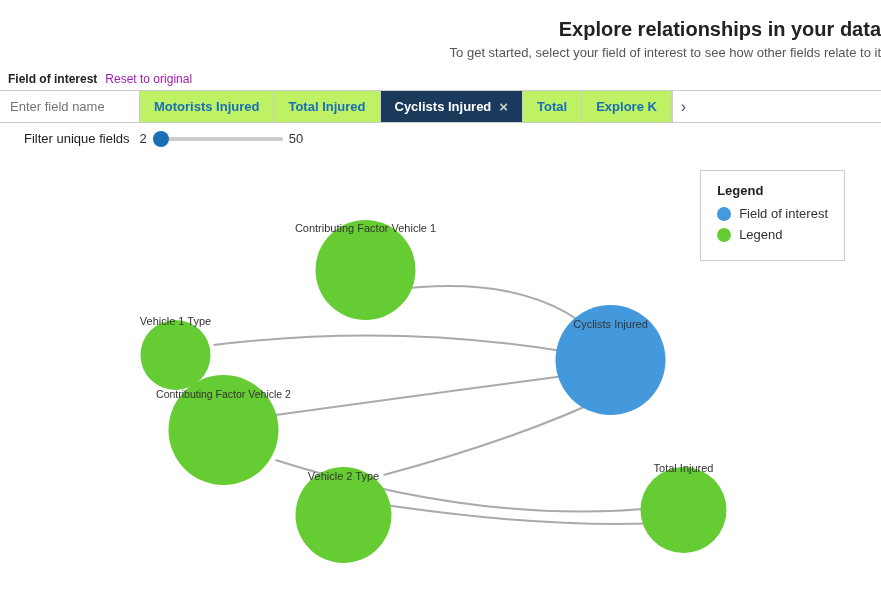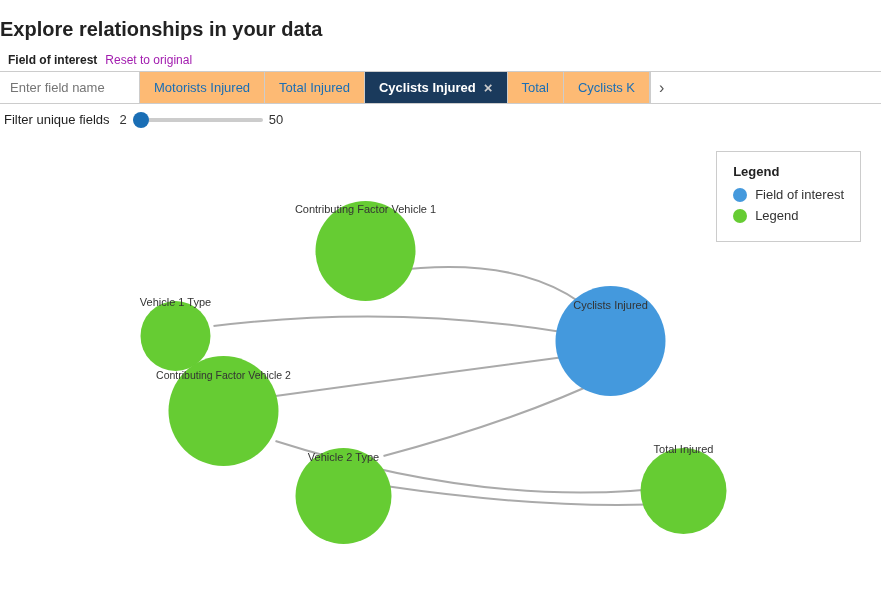--- a/index.html
+++ b/index.html
@@ -1,55 +1,56 @@
 <!DOCTYPE html>
 <html><head>
   <meta charset="utf-8">
   <style>
     * { box-sizing: border-box; margin: 0; padding: 0; }
     body { font-family: Arial, sans-serif; background: #fff; color: #333; width: 881px; min-height: 602px; overflow: hidden; }
 
-    .header { text-align: left; padding: 18px 0 6px; }
+    .header { text-align: right; padding: 18px 0 6px; }
     .header h1 { font-size: 20px; font-weight: bold; color: #222; }
     .header p { font-size: 13px; color: #555; margin-top: 4px; }
 
     .field-interest-bar { display: flex; align-items: center; padding: 6px 8px 4px; gap: 8px; }
     .reset-link { font-size: 12px; color: #a21caf; cursor: pointer; text-decoration: none; }
 
     .tabs-row { display: flex; align-items: stretch; border-top: 1px solid #ccc; border-bottom: 1px solid #ccc; overflow: hidden; }
     .tab-input { border: none; border-right: 1px solid #ccc; padding: 6px 10px; font-size: 13px; color: #999; outline: none; width: 140px; flex-shrink: 0; }
-    .tab { display: flex; align-items: center; padding: 8px 14px; border-right: 1px solid #ccc; font-size: 13px; cursor: pointer; white-space: nowrap; background: #fdba74; color: #1a6eb5; font-weight: 400; }
+    .tab { display: flex; align-items: center; padding: 8px 14px; border-right: 1px solid #ccc; font-size: 13px; cursor: pointer; white-space: nowrap; background: #bef264; color: #1a6eb5; font-weight: 700; }
     .tab.active { background: #1a3a5c; color: #fff; font-weight: bold; }
     .tab-close { margin-left: 8px; font-size: 15px; line-height: 1; cursor: pointer; color: #aaa; }
     .tab.active .tab-close { color: #ccc; }
     .tab-scroll-btn { display: flex; align-items: center; justify-content: center; padding: 0 8px; border-left: 1px solid #ccc; cursor: pointer; font-size: 16px; color: #555; background: #fff; }
 
-    .filter-row { display: flex; align-items: center; padding: 8px 4px 4px; gap: 10px; font-size: 13px; }
+    .filter-row { display: flex; align-items: center; padding: 8px 24px 4px; gap: 10px; font-size: 13px; }
     .filter-label { color: #222; font-weight: normal; }
     .slider-container { display: flex; align-items: center; gap: 6px; }
     input[type=range] { -webkit-appearance: none; width: 130px; height: 4px; background: linear-gradient(to right, #1a6eb5 0%, #1a6eb5 var(--fill, 0%), #ccc var(--fill, 0%), #ccc 100%); border-radius: 2px; outline: none; cursor: pointer; }
     input[type=range]::-webkit-slider-thumb { -webkit-appearance: none; width: 16px; height: 16px; border-radius: 50%; background: #1a6eb5; cursor: pointer; }
     .slider-val { font-size: 13px; color: #333; text-align: center; }
 
     .main-area { display: flex; position: relative; width: 100%; height: 420px; }
     .graph-area { flex: 1; position: relative; overflow: hidden; }
 
     svg.graph { width: 100%; height: 100%; }
 
-    .legend { position: absolute; right: 20px; top: 20px; background: #fff; border: 1px solid #ccc; padding: 12px 16px; font-size: 13px; }
+    .legend { position: absolute; right: 36px; top: 20px; background: #fff; border: 1px solid #ccc; padding: 12px 16px; font-size: 13px; }
     .legend-title { font-weight: bold; margin-bottom: 8px; color: #222; }
     .legend-item { display: flex; align-items: center; gap: 8px; margin-bottom: 6px; }
     .legend-dot { width: 14px; height: 14px; border-radius: 50%; flex-shrink: 0; }
   </style>
 </head>
 <body>
 
 <div>
   <div class="header">
     <h1>Explore relationships in your data</h1>
+    <p>To get started, select your field of interest to see how other fields relate to it</p>
   </div>
 </div>
 
 <div class="field-interest-bar">
   <span style="font-size:12px;font-weight:bold;color:#222;">Field of interest</span>
   <a class="reset-link">Reset to original</a>
 </div>
 
 <div class="tabs-row">
   <input class="tab-input" type="text" placeholder="Enter field name" style="">
@@ -60,21 +61,21 @@
     <span>Total Injured</span>
   </div>
   <div class="tab active">
     <span>Cyclists Injured</span>
     <span class="tab-close">×</span>
   </div>
   <div class="tab">
     <span>Total</span>
   </div>
   <div class="tab">
-    <span>Cyclists K</span>
+    <span>Explore K</span>
   </div>
   <div class="tab-scroll-btn">›</div>
 </div>
 
 <div class="filter-row">
   <span class="filter-label">Filter unique fields</span>
   <div class="slider-container">
     <span style="font-size:13px;color:#333;">2</span>
     <input type="range" min="2" max="50" value="2" style="--fill: 0%;">
     <span class="slider-val">50</span>

